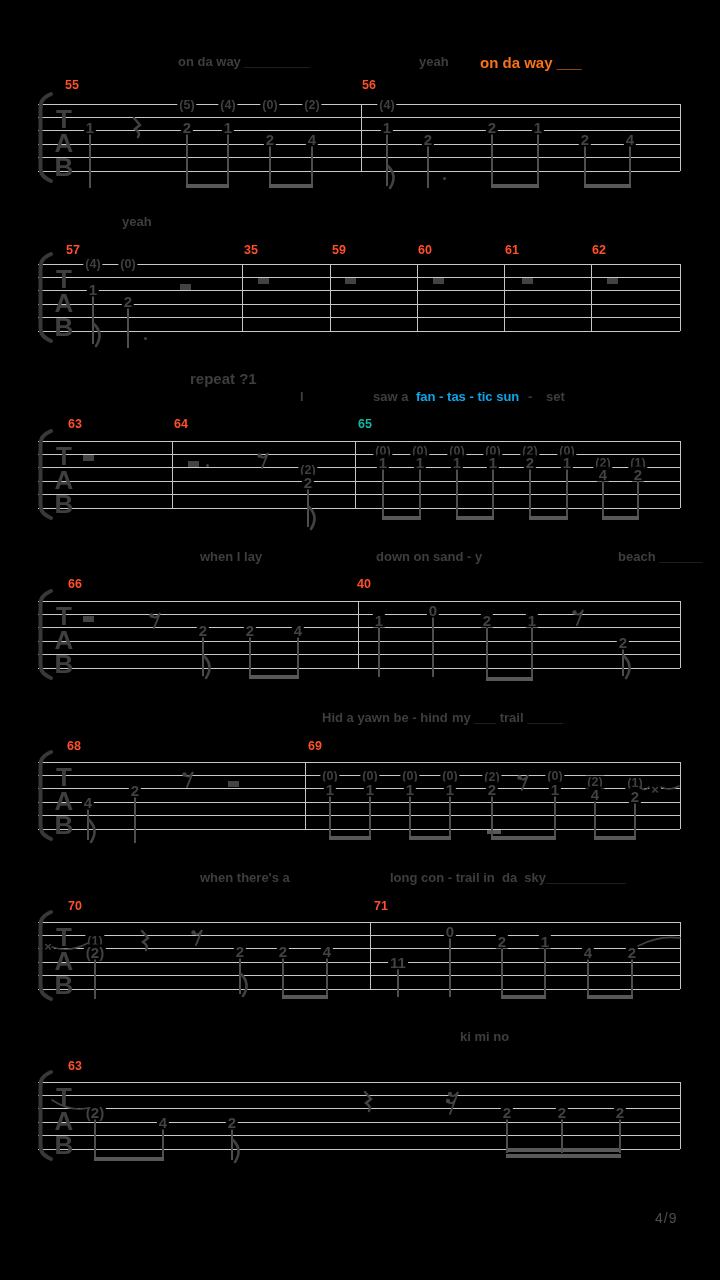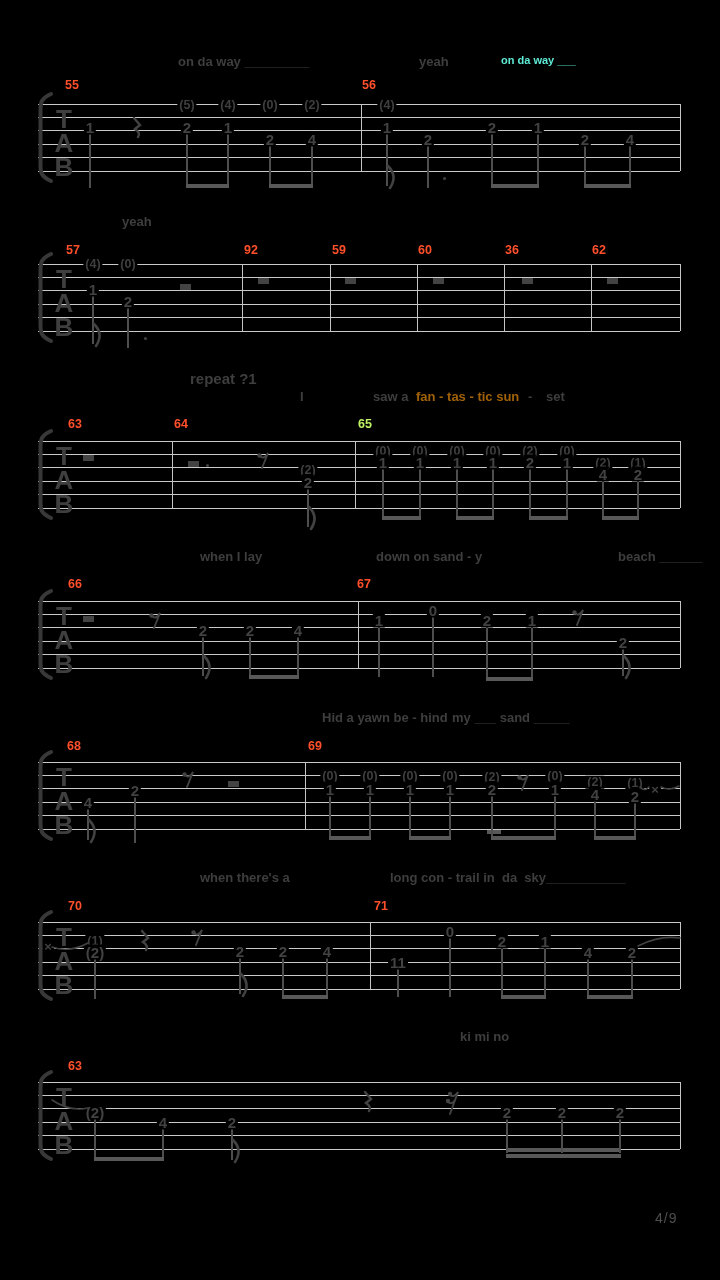--- a/index.html
+++ b/index.html
@@ -26,21 +26,21 @@
     <div style="left: 38px; top: 170.5px; width: 642px; height: 1px; background: rgb(201, 201, 201);"></div>
     <div style="left: 361px; top: 104px; width: 1px; height: 67px; background: rgb(196, 196, 196);"></div>
     <div style="left: 680px; top: 104px; width: 1px; height: 67px; background: rgb(196, 196, 196);"></div>
     <div class="clef" style="left: 64px; top: 119px; font-size: 26px; color: rgb(63, 63, 63);">T</div>
     <div class="clef" style="left: 64px; top: 143px; font-size: 26px; color: rgb(63, 63, 63);">A</div>
     <div class="clef" style="left: 64px; top: 167px; font-size: 26px; color: rgb(63, 63, 63);">B</div>
     <div class="mlabel" style="left: 65px; top: 79px; font-size: 12.5px; color: rgb(255, 79, 43);">55</div>
     <div class="mlabel" style="left: 362px; top: 79px; font-size: 12.5px; color: rgb(255, 79, 43);">56</div>
     <div class="lyric" style="left: 178px; top: 55px; font-size: 13px; color: rgb(62, 62, 62);">on da way _________</div>
     <div class="lyric" style="left: 419px; top: 55px; font-size: 13px; color: rgb(62, 62, 62);">yeah</div>
-    <div class="lyric" style="left: 501px; top: 55px; font-size: 11px; color: #5eead4;">on da way ___</div>
+    <div class="lyric" style="left: 480px; top: 55px; font-size: 15px; color: #f97316;">on da way ___</div>
     <div style="left: 186px; top: 184px; width: 43px; height: 3.5px; background: rgb(88, 88, 88);"></div>
     <div style="left: 269px; top: 184px; width: 44px; height: 3.5px; background: rgb(88, 88, 88);"></div>
     <div style="left: 491px; top: 184px; width: 48px; height: 3.5px; background: rgb(88, 88, 88);"></div>
     <div style="left: 584px; top: 184px; width: 47px; height: 3.5px; background: rgb(88, 88, 88);"></div>
     <div style="left: 89.3px; top: 133px; width: 1.4px; height: 55px; background: rgb(78, 78, 78);"></div>
     <div class="num" style="left: 90px; top: 127px; font-size: 15px; color: rgb(66, 66, 66);">1</div>
     <div style="left: 186.3px; top: 133px; width: 1.4px; height: 51px; background: rgb(78, 78, 78);"></div>
     <div class="num" style="left: 187px; top: 105px; font-size: 12.5px; color: rgb(63, 63, 63);">(5)</div>
     <div class="num" style="left: 187px; top: 127px; font-size: 15px; color: rgb(66, 66, 66);">2</div>
     <div style="left: 227.3px; top: 133px; width: 1.4px; height: 51px; background: rgb(78, 78, 78);"></div>
@@ -75,24 +75,24 @@
     <div style="left: 242px; top: 264px; width: 1px; height: 67px; background: rgb(196, 196, 196);"></div>
     <div style="left: 330px; top: 264px; width: 1px; height: 67px; background: rgb(196, 196, 196);"></div>
     <div style="left: 417px; top: 264px; width: 1px; height: 67px; background: rgb(196, 196, 196);"></div>
     <div style="left: 504px; top: 264px; width: 1px; height: 67px; background: rgb(196, 196, 196);"></div>
     <div style="left: 591px; top: 264px; width: 1px; height: 67px; background: rgb(196, 196, 196);"></div>
     <div style="left: 680px; top: 264px; width: 1px; height: 67px; background: rgb(196, 196, 196);"></div>
     <div class="clef" style="left: 64px; top: 279px; font-size: 26px; color: rgb(63, 63, 63);">T</div>
     <div class="clef" style="left: 64px; top: 303px; font-size: 26px; color: rgb(63, 63, 63);">A</div>
     <div class="clef" style="left: 64px; top: 327px; font-size: 26px; color: rgb(63, 63, 63);">B</div>
     <div class="mlabel" style="left: 66px; top: 244px; font-size: 12.5px; color: rgb(255, 79, 43);">57</div>
-    <div class="mlabel" style="left: 244px; top: 244px; font-size: 12.5px; color: rgb(255, 79, 43);">92</div>
+    <div class="mlabel" style="left: 244px; top: 244px; font-size: 12.5px; color: rgb(255, 79, 43);">35</div>
     <div class="mlabel" style="left: 332px; top: 244px; font-size: 12.5px; color: rgb(255, 79, 43);">59</div>
     <div class="mlabel" style="left: 418px; top: 244px; font-size: 12.5px; color: rgb(255, 79, 43);">60</div>
-    <div class="mlabel" style="left: 505px; top: 244px; font-size: 12.5px; color: rgb(255, 79, 43);">36</div>
+    <div class="mlabel" style="left: 505px; top: 244px; font-size: 12.5px; color: rgb(255, 79, 43);">61</div>
     <div class="mlabel" style="left: 592px; top: 244px; font-size: 12.5px; color: rgb(255, 79, 43);">62</div>
     <div class="lyric" style="left: 122px; top: 215px; font-size: 13px; color: rgb(62, 62, 62);">yeah</div>
     <div style="left: 92.3px; top: 295px; width: 1.4px; height: 49px; background: rgb(78, 78, 78);"></div>
     <div class="num" style="left: 93px; top: 264px; font-size: 12.5px; color: rgb(63, 63, 63);">(4)</div>
     <div class="num" style="left: 93px; top: 289px; font-size: 15px; color: rgb(66, 66, 66);">1</div>
     <div style="left: 127.3px; top: 307px; width: 1.4px; height: 41px; background: rgb(78, 78, 78);"></div>
     <div class="num" style="left: 128px; top: 264px; font-size: 12.5px; color: rgb(63, 63, 63);">(0)</div>
     <div class="num" style="left: 128px; top: 301px; font-size: 15px; color: rgb(66, 66, 66);">2</div>
     <div style="left: 179.5px; top: 284px; width: 11px; height: 6px; background: rgb(67, 67, 67);"></div>
     <div style="left: 257.5px; top: 278px; width: 11px; height: 6px; background: rgb(67, 67, 67);"></div>
@@ -108,25 +108,25 @@
     <div style="left: 38px; top: 494.1px; width: 642px; height: 1px; background: rgb(201, 201, 201);"></div>
     <div style="left: 38px; top: 507.5px; width: 642px; height: 1px; background: rgb(201, 201, 201);"></div>
     <div style="left: 172px; top: 441px; width: 1px; height: 67px; background: rgb(196, 196, 196);"></div>
     <div style="left: 355px; top: 441px; width: 1px; height: 67px; background: rgb(196, 196, 196);"></div>
     <div style="left: 680px; top: 441px; width: 1px; height: 67px; background: rgb(196, 196, 196);"></div>
     <div class="clef" style="left: 64px; top: 456px; font-size: 26px; color: rgb(63, 63, 63);">T</div>
     <div class="clef" style="left: 64px; top: 480px; font-size: 26px; color: rgb(63, 63, 63);">A</div>
     <div class="clef" style="left: 64px; top: 504px; font-size: 26px; color: rgb(63, 63, 63);">B</div>
     <div class="mlabel" style="left: 68px; top: 418px; font-size: 12.5px; color: rgb(255, 79, 43);">63</div>
     <div class="mlabel" style="left: 174px; top: 418px; font-size: 12.5px; color: rgb(255, 79, 43);">64</div>
-    <div class="mlabel" style="left: 358px; top: 418px; font-size: 12.5px; color: #bef264;">65</div>
+    <div class="mlabel" style="left: 358px; top: 418px; font-size: 12.5px; color: #14b8a6;">65</div>
     <div class="lyric" style="left: 190px; top: 371px; font-size: 15px; color: rgb(62, 62, 62);">repeat ?1</div>
     <div class="lyric" style="left: 300px; top: 390px; font-size: 13px; color: rgb(62, 62, 62);">I</div>
     <div class="lyric" style="left: 373px; top: 390px; font-size: 13px; color: rgb(62, 62, 62);">saw a</div>
-    <div class="lyric" style="left: 416px; top: 390px; font-size: 13px; color: #a16207;">fan - tas - tic sun</div>
+    <div class="lyric" style="left: 416px; top: 390px; font-size: 13px; color: #0ea5e9;">fan - tas - tic sun</div>
     <div class="lyric" style="left: 528px; top: 390px; font-size: 13px; color: rgb(62, 62, 62);">-</div>
     <div class="lyric" style="left: 546px; top: 390px; font-size: 13px; color: rgb(62, 62, 62);">set</div>
     <div style="left: 382px; top: 516px; width: 39px; height: 3.5px; background: rgb(88, 88, 88);"></div>
     <div style="left: 456px; top: 516px; width: 38px; height: 3.5px; background: rgb(88, 88, 88);"></div>
     <div style="left: 529px; top: 516px; width: 39px; height: 3.5px; background: rgb(88, 88, 88);"></div>
     <div style="left: 602px; top: 516px; width: 37px; height: 3.5px; background: rgb(88, 88, 88);"></div>
     <div style="left: 307.3px; top: 488px; width: 1.4px; height: 39px; background: rgb(78, 78, 78);"></div>
     <div class="num" style="left: 308px; top: 470px; font-size: 12.5px; color: rgb(63, 63, 63);">(2)</div>
     <div class="num" style="left: 308px; top: 482px; font-size: 15px; color: rgb(66, 66, 66);">2</div>
     <div style="left: 382.3px; top: 468px; width: 1.4px; height: 48px; background: rgb(78, 78, 78);"></div>
@@ -161,21 +161,21 @@
     <div style="left: 38px; top: 627.3px; width: 642px; height: 1px; background: rgb(201, 201, 201);"></div>
     <div style="left: 38px; top: 640.7px; width: 642px; height: 1px; background: rgb(201, 201, 201);"></div>
     <div style="left: 38px; top: 654.1px; width: 642px; height: 1px; background: rgb(201, 201, 201);"></div>
     <div style="left: 38px; top: 667.5px; width: 642px; height: 1px; background: rgb(201, 201, 201);"></div>
     <div style="left: 358px; top: 601px; width: 1px; height: 67px; background: rgb(196, 196, 196);"></div>
     <div style="left: 680px; top: 601px; width: 1px; height: 67px; background: rgb(196, 196, 196);"></div>
     <div class="clef" style="left: 64px; top: 616px; font-size: 26px; color: rgb(63, 63, 63);">T</div>
     <div class="clef" style="left: 64px; top: 640px; font-size: 26px; color: rgb(63, 63, 63);">A</div>
     <div class="clef" style="left: 64px; top: 664px; font-size: 26px; color: rgb(63, 63, 63);">B</div>
     <div class="mlabel" style="left: 68px; top: 578px; font-size: 12.5px; color: rgb(255, 79, 43);">66</div>
-    <div class="mlabel" style="left: 357px; top: 578px; font-size: 12.5px; color: rgb(255, 79, 43);">67</div>
+    <div class="mlabel" style="left: 357px; top: 578px; font-size: 12.5px; color: rgb(255, 79, 43);">40</div>
     <div class="lyric" style="left: 200px; top: 550px; font-size: 13px; color: rgb(62, 62, 62);">when I lay</div>
     <div class="lyric" style="left: 376px; top: 550px; font-size: 13px; color: rgb(62, 62, 62);">down on sand - y</div>
     <div class="lyric" style="left: 618px; top: 550px; font-size: 13px; color: rgb(62, 62, 62);">beach ______</div>
     <div style="left: 249px; top: 675px; width: 50px; height: 3.5px; background: rgb(88, 88, 88);"></div>
     <div style="left: 486px; top: 677px; width: 47px; height: 3.5px; background: rgb(88, 88, 88);"></div>
     <div style="left: 202.3px; top: 636px; width: 1.4px; height: 40px; background: rgb(78, 78, 78);"></div>
     <div class="num" style="left: 203px; top: 630px; font-size: 15px; color: rgb(66, 66, 66);">2</div>
     <div style="left: 249.3px; top: 636px; width: 1.4px; height: 39px; background: rgb(78, 78, 78);"></div>
     <div class="num" style="left: 250px; top: 630px; font-size: 15px; color: rgb(66, 66, 66);">2</div>
     <div style="left: 297.3px; top: 636px; width: 1.4px; height: 39px; background: rgb(78, 78, 78);"></div>
@@ -198,21 +198,21 @@
     <div style="left: 38px; top: 815.1px; width: 642px; height: 1px; background: rgb(201, 201, 201);"></div>
     <div style="left: 38px; top: 828.5px; width: 642px; height: 1px; background: rgb(201, 201, 201);"></div>
     <div style="left: 305px; top: 762px; width: 1px; height: 67px; background: rgb(196, 196, 196);"></div>
     <div style="left: 680px; top: 762px; width: 1px; height: 67px; background: rgb(196, 196, 196);"></div>
     <div class="clef" style="left: 64px; top: 777px; font-size: 26px; color: rgb(63, 63, 63);">T</div>
     <div class="clef" style="left: 64px; top: 801px; font-size: 26px; color: rgb(63, 63, 63);">A</div>
     <div class="clef" style="left: 64px; top: 825px; font-size: 26px; color: rgb(63, 63, 63);">B</div>
     <div class="mlabel" style="left: 67px; top: 740px; font-size: 12.5px; color: rgb(255, 79, 43);">68</div>
     <div class="mlabel" style="left: 308px; top: 740px; font-size: 12.5px; color: rgb(255, 79, 43);">69</div>
     <div class="lyric" style="left: 322px; top: 711px; font-size: 13px; color: rgb(62, 62, 62);">Hid a yawn be - hind</div>
-    <div class="lyric" style="left: 452px; top: 711px; font-size: 13px; color: rgb(62, 62, 62);">my ___ sand _____</div>
+    <div class="lyric" style="left: 452px; top: 711px; font-size: 13px; color: rgb(62, 62, 62);">my ___ trail _____</div>
     <div style="left: 329px; top: 836px; width: 42px; height: 3.5px; background: rgb(88, 88, 88);"></div>
     <div style="left: 409px; top: 836px; width: 42px; height: 3.5px; background: rgb(88, 88, 88);"></div>
     <div style="left: 491px; top: 836px; width: 65px; height: 3.5px; background: rgb(88, 88, 88);"></div>
     <div style="left: 594px; top: 836px; width: 42px; height: 3.5px; background: rgb(88, 88, 88);"></div>
     <div style="left: 487px; top: 830px; width: 14px; height: 3.5px; background: rgb(88, 88, 88);"></div>
     <div style="left: 87.3px; top: 808px; width: 1.4px; height: 32px; background: rgb(78, 78, 78);"></div>
     <div class="num" style="left: 88px; top: 802px; font-size: 15px; color: rgb(66, 66, 66);">4</div>
     <div style="left: 134.3px; top: 796px; width: 1.4px; height: 47px; background: rgb(78, 78, 78);"></div>
     <div class="num" style="left: 135px; top: 790px; font-size: 15px; color: rgb(66, 66, 66);">2</div>
     <div style="left: 329.3px; top: 795px; width: 1.4px; height: 41px; background: rgb(78, 78, 78);"></div>

